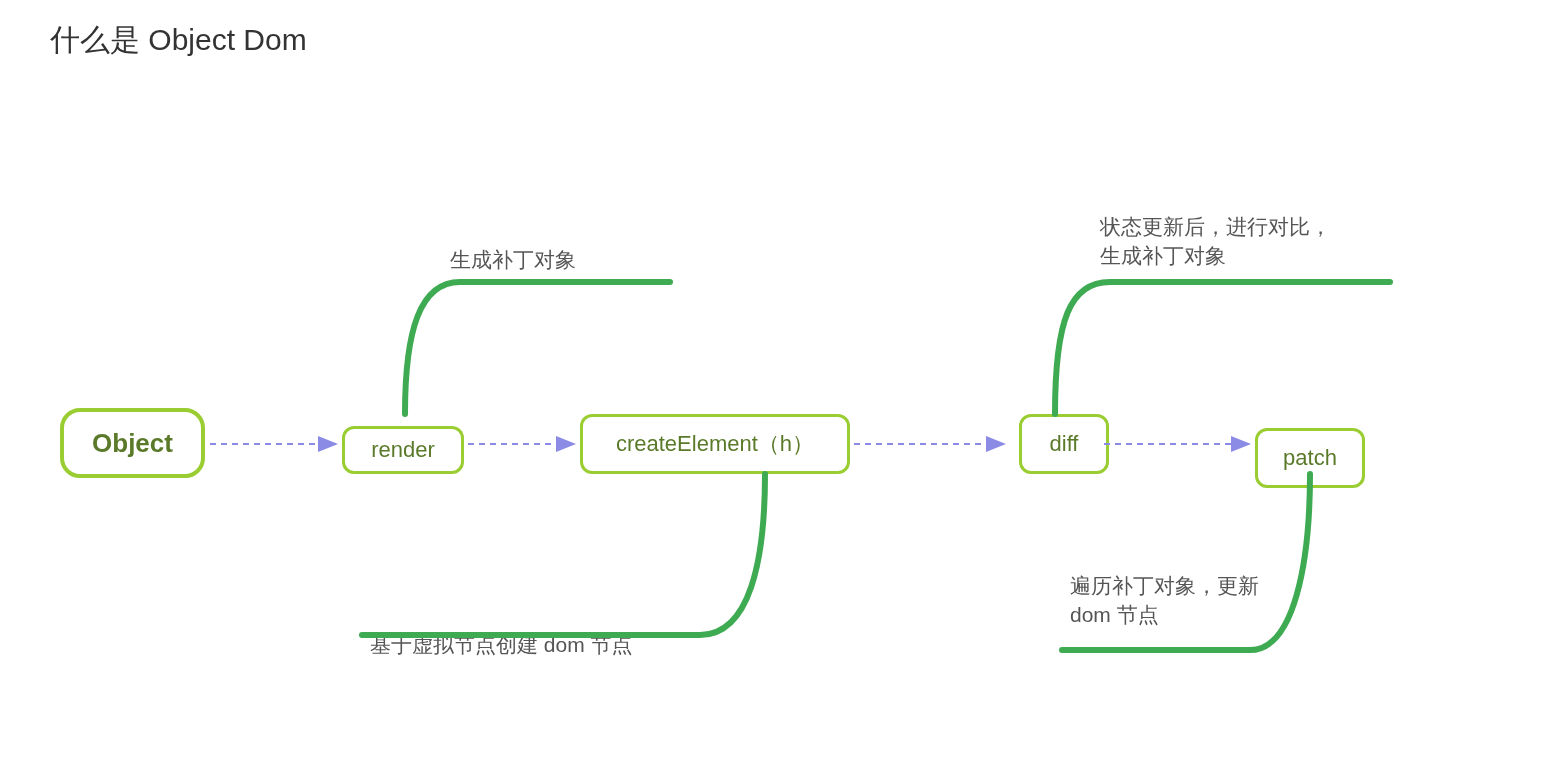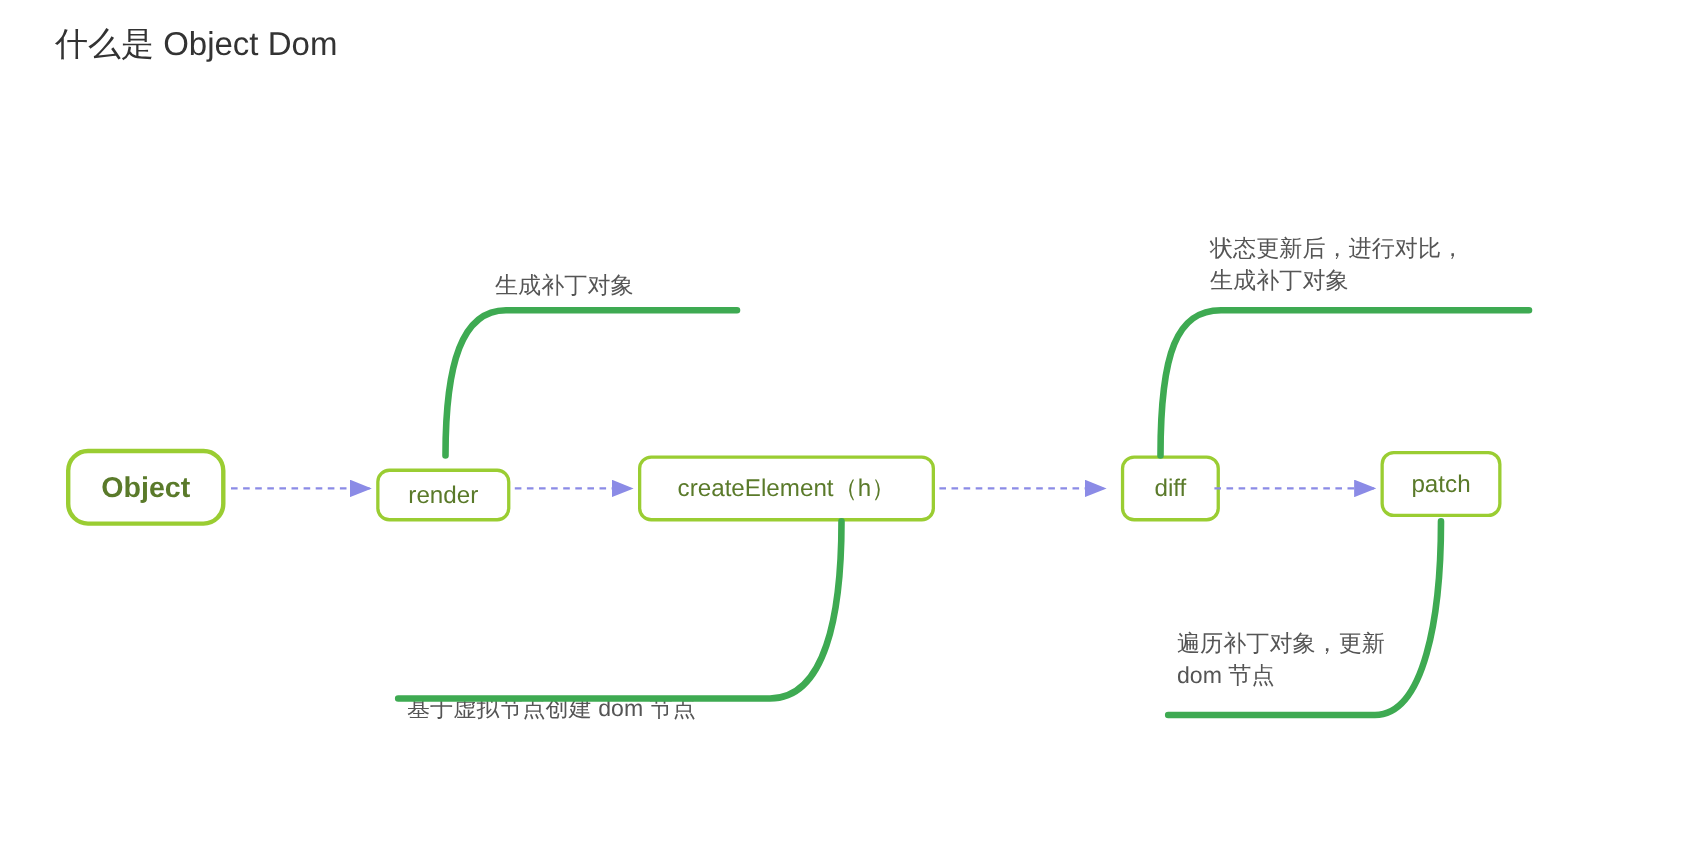--- a/index.html
+++ b/index.html
@@ -56,21 +56,21 @@
 <div class="title">什么是 Object Dom</div>
 
 <div class="node big" style="left:60px; top:408px; width:145px; height:70px;border-radius:20px;">Object</div>
 
 <div class="node" style="left:342px; top:414px; width:122px; height:48px;margin-top:12px;">render</div>
 
 <div class="node" style="left:580px; top:414px; width:270px; height:60px;">createElement（h）</div>
 
 <div class="node" style="left:1019px; top:414px; width:90px; height:60px;">diff</div>
 
-<div class="node" style="left:1255px; top:410px; width:110px; height:60px;">patch</div>
+<div class="node" style="left:1255px; top:428px; width:110px; height:60px;">patch</div>
 
 <div class="annotation" style="left:450px; top:245px;">生成补丁对象</div>
 
 <div class="annotation" style="left:370px; top:630px;">基于虚拟节点创建 dom 节点</div>
 
 <div class="annotation" style="left:1100px; top:212px; width:240px;">状态更新后，进行对比，生成补丁对象</div>
 
 <div class="annotation" style="left:1070px; top:571px; width:200px;">遍历补丁对象，更新 dom 节点</div>
 
 <svg class="overlay">

